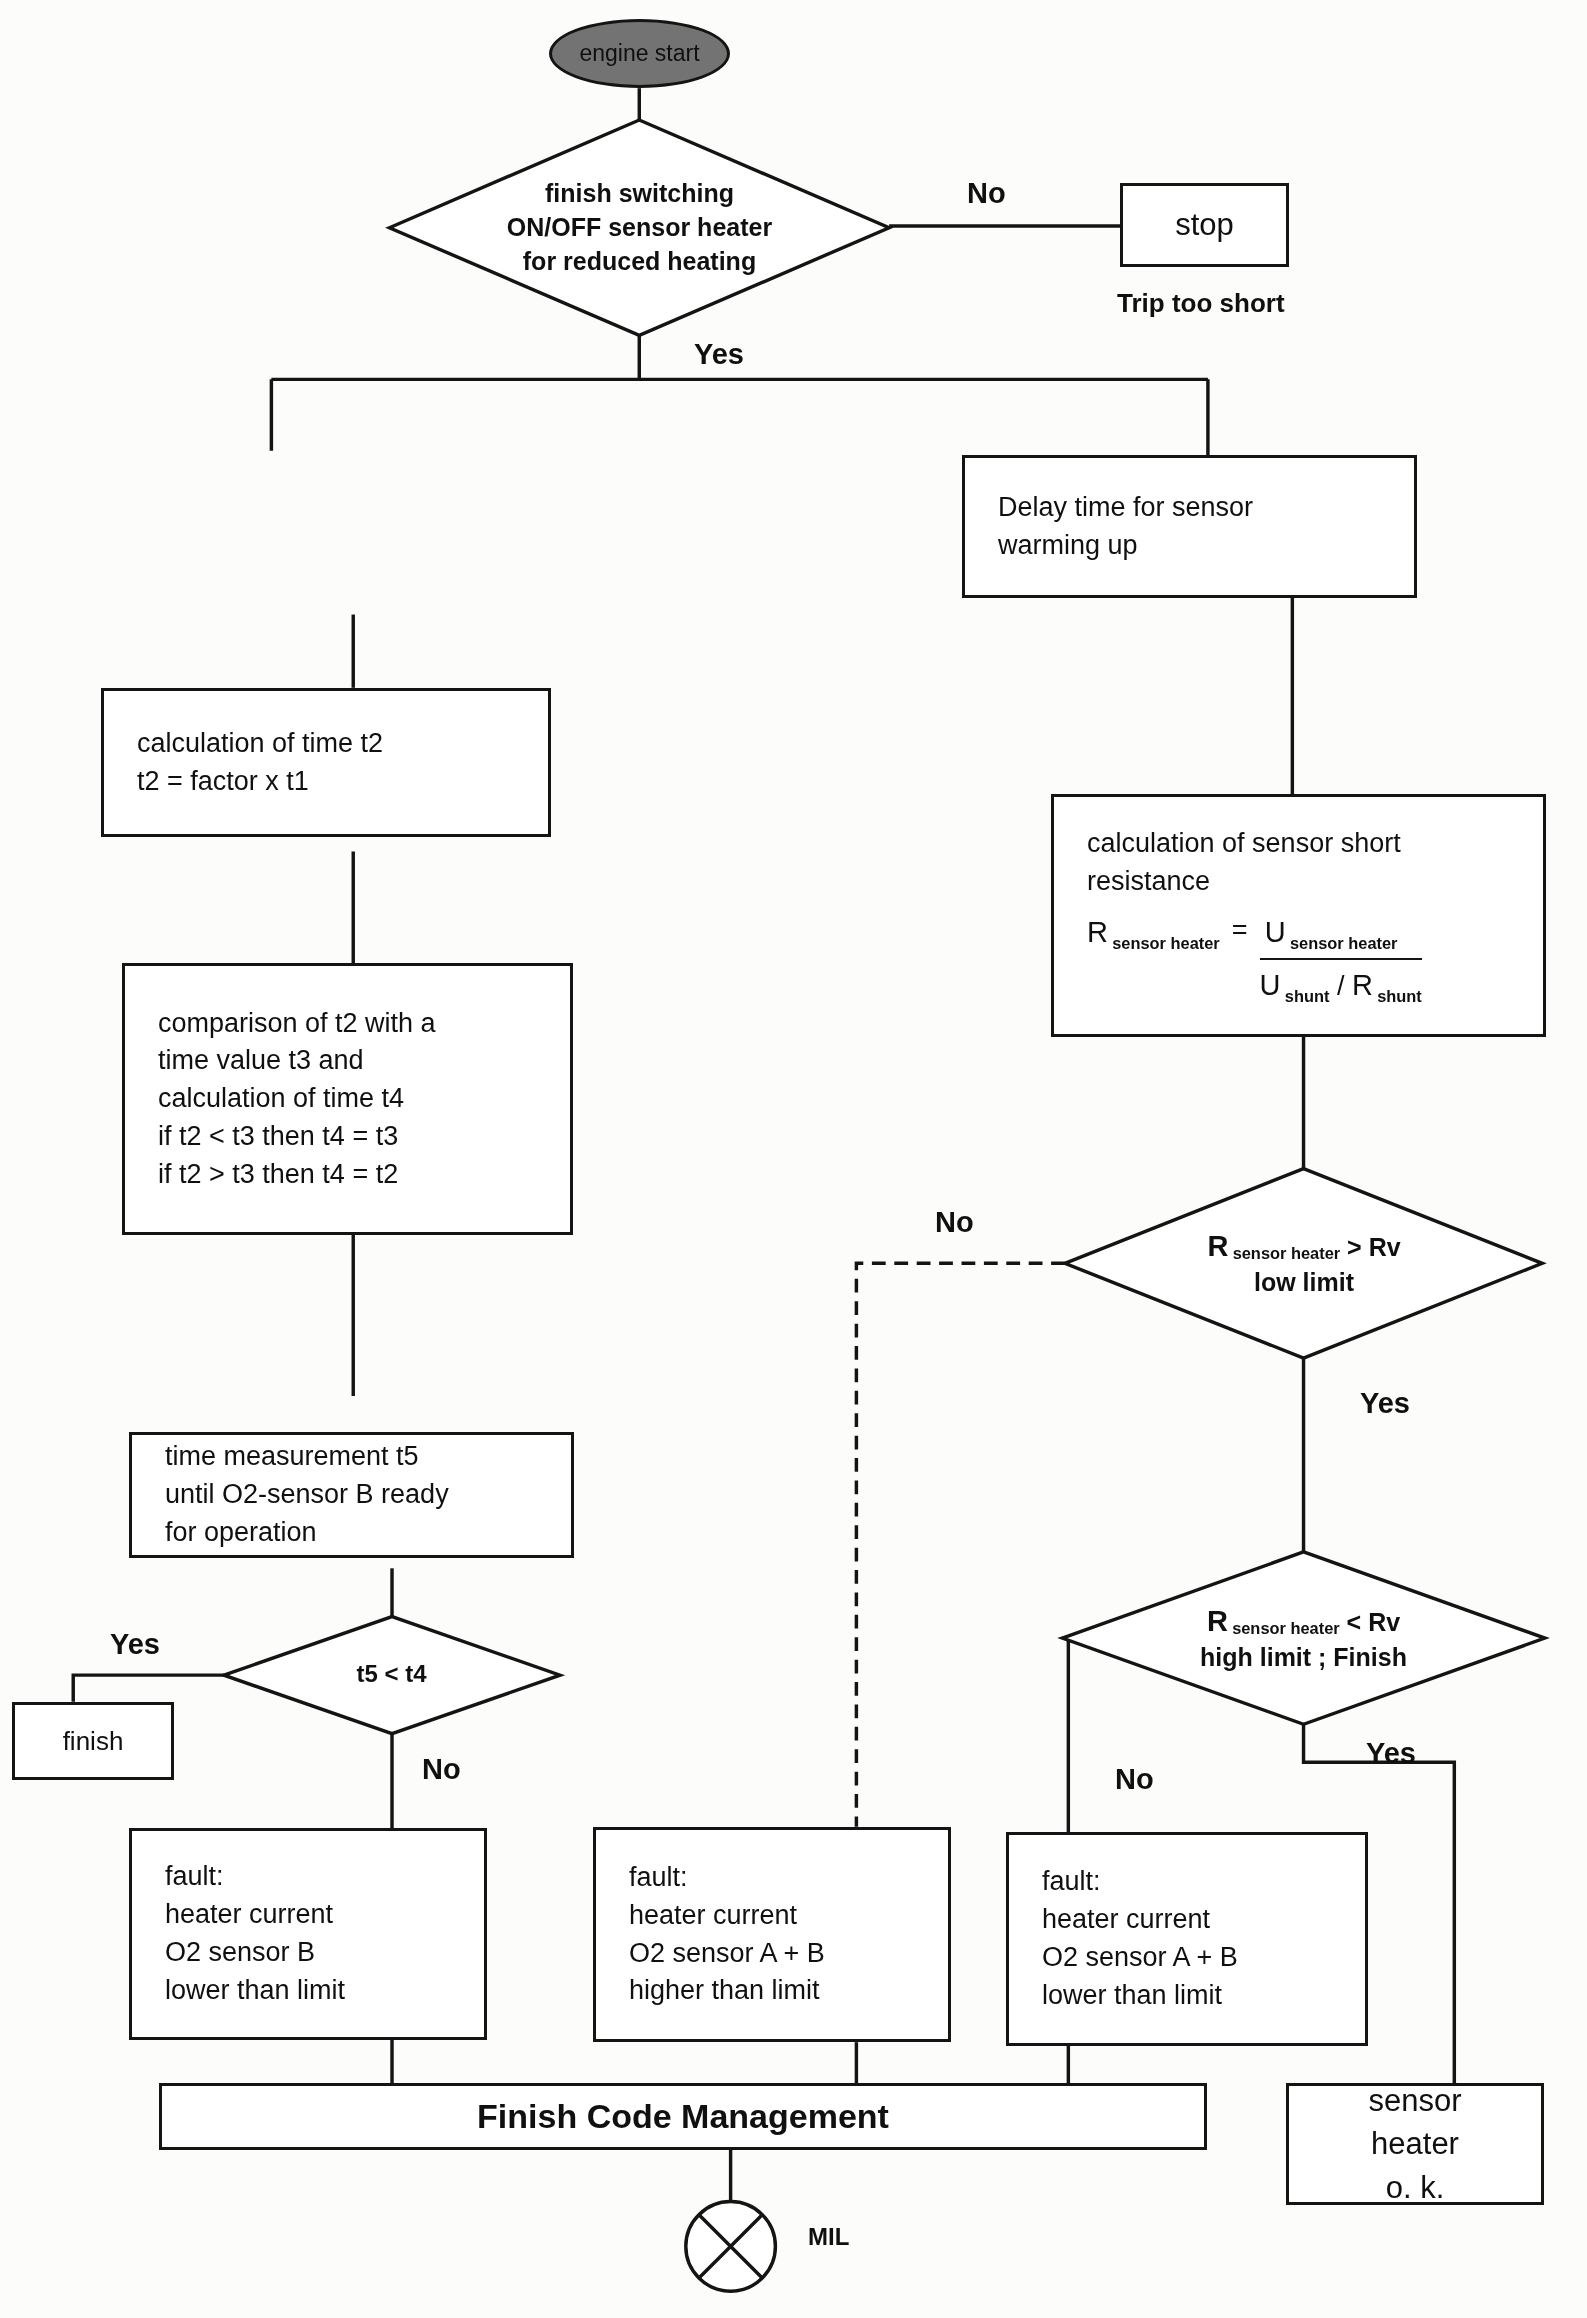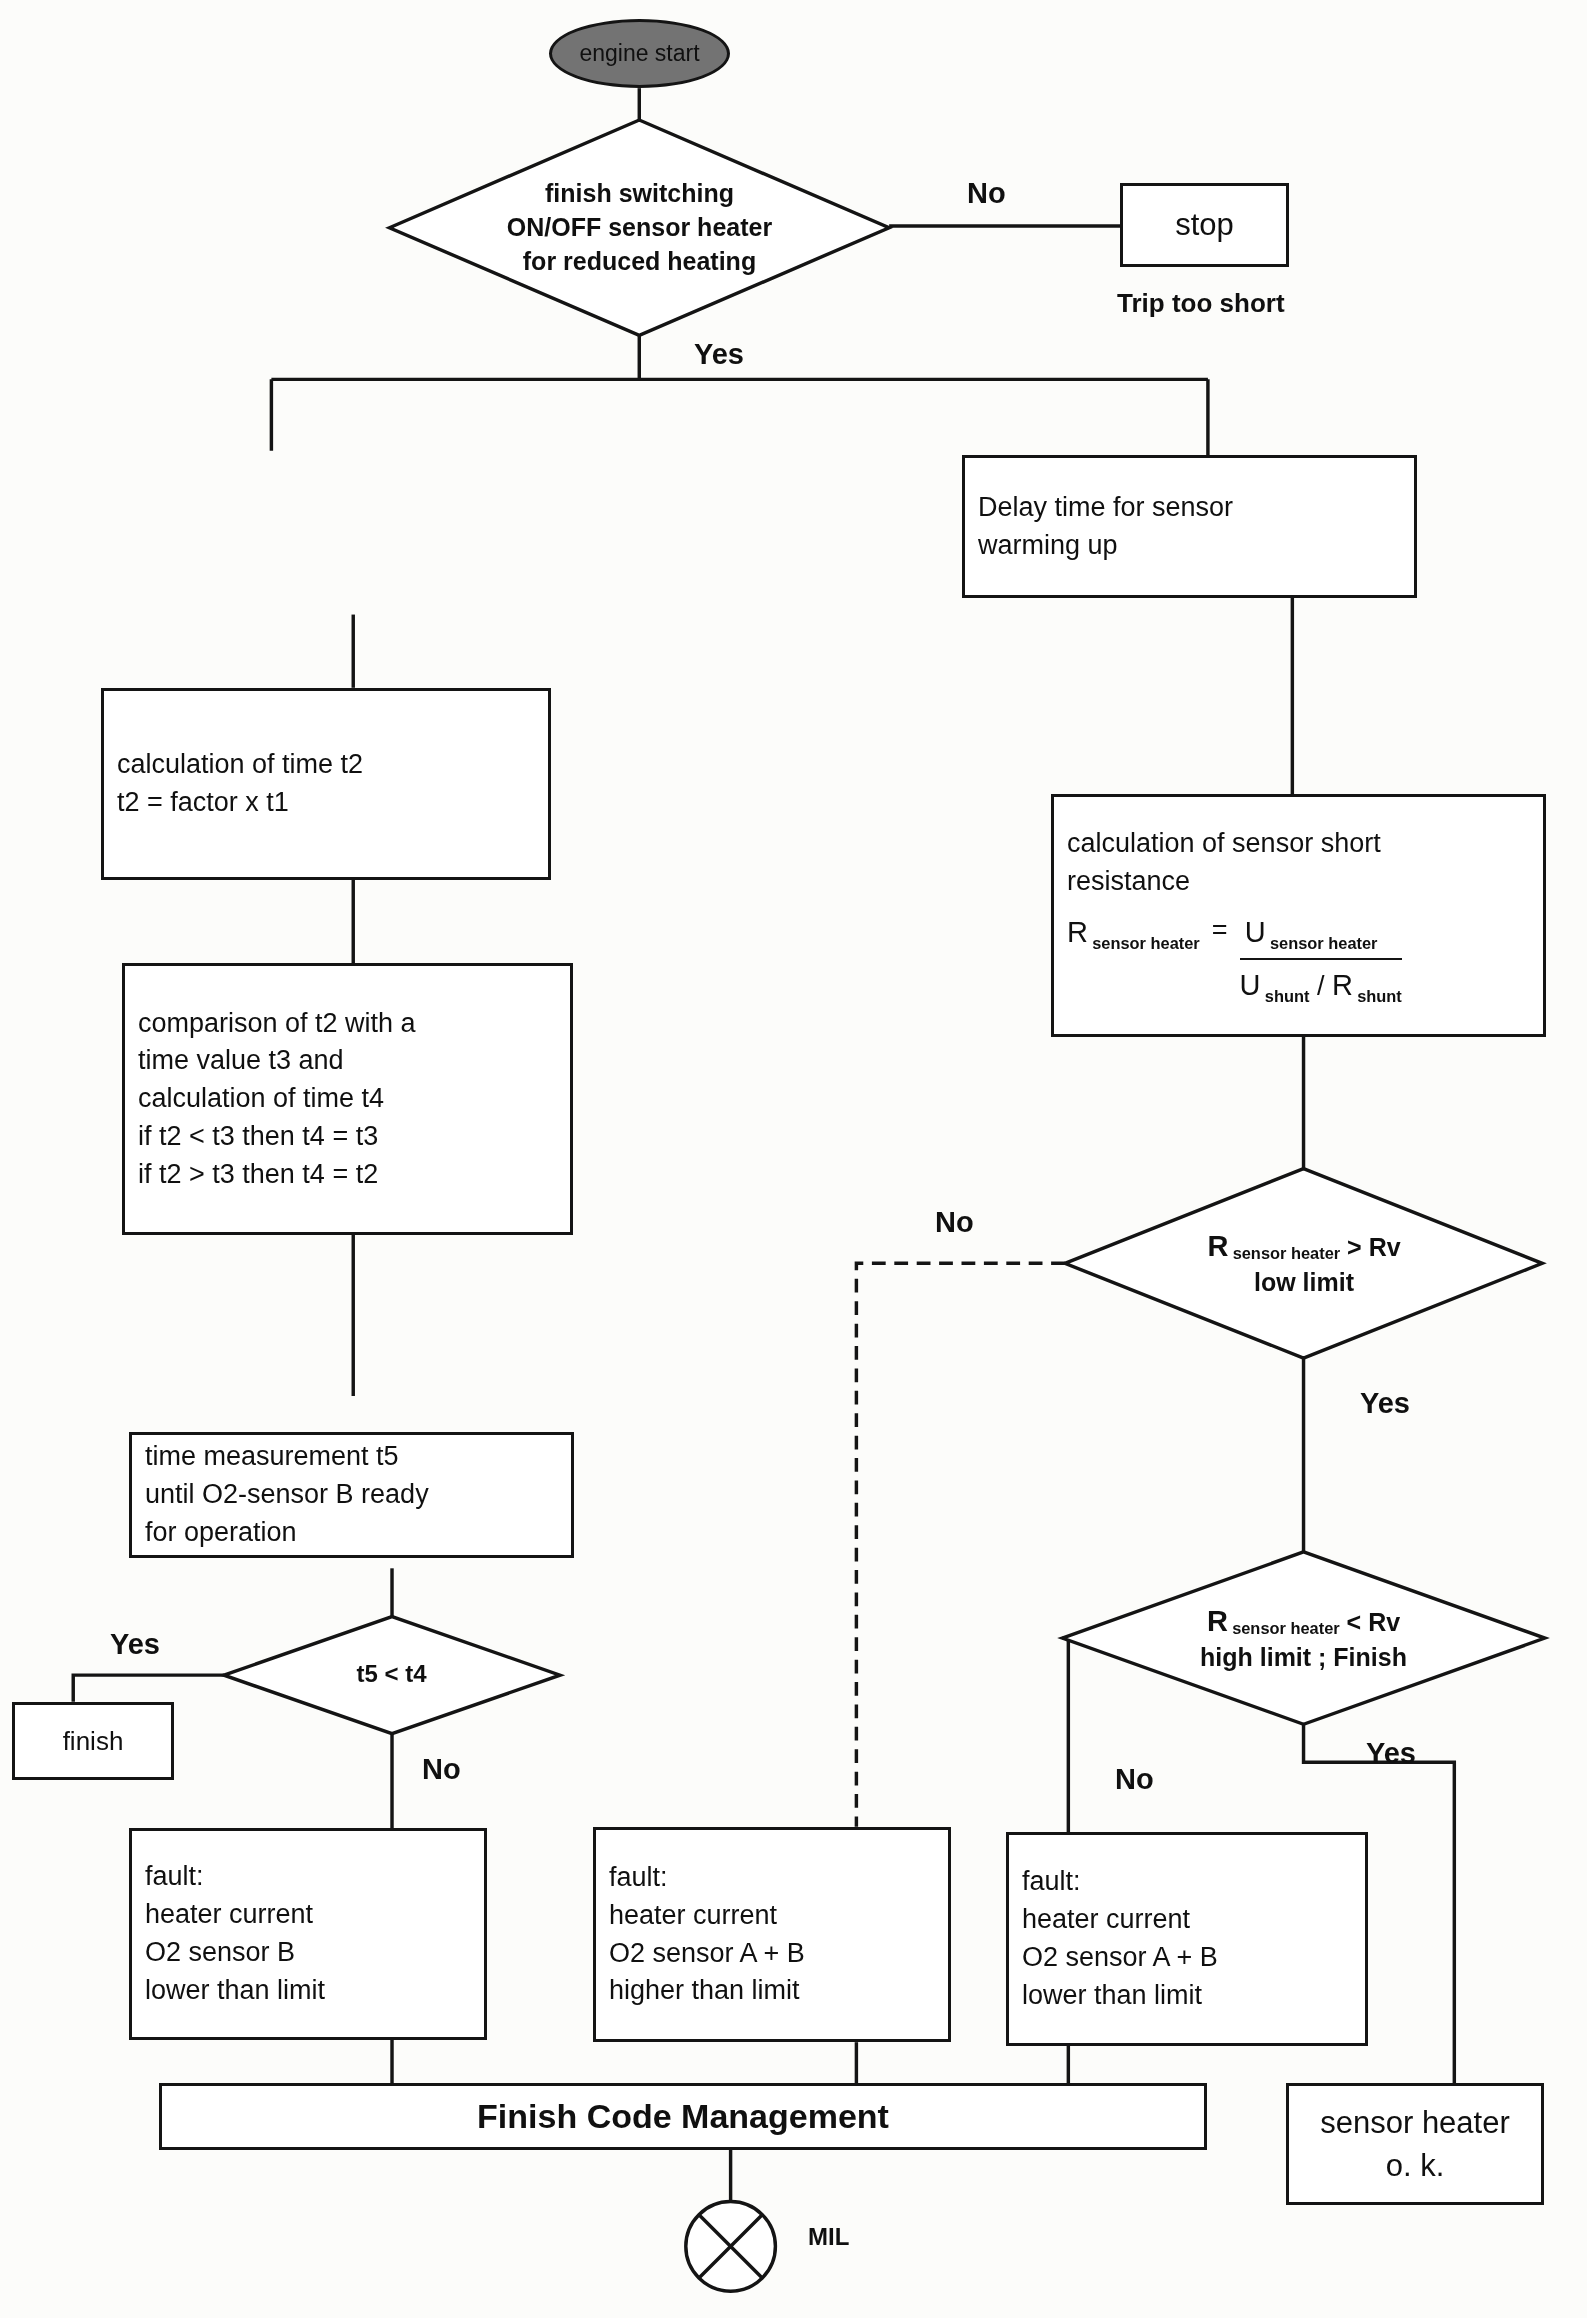--- a/index.html
+++ b/index.html
@@ -11,21 +11,21 @@
   }
   #canvas {
     position:relative; width:1587px; height:2319px;
     background:#fcfcfa; overflow:hidden;
   }
   svg.connectors { position:absolute; left:0; top:0; width:1587px; height:2319px; }
   .node { position:absolute; }
   .rect {
     border:3.4px solid #141414; background:#ffffff;
     display:flex; flex-direction:column; justify-content:center;
-    padding:12px 13px; font-size:27px; line-height:1.40;
+    padding:12px 33px; font-size:27px; line-height:1.40;
   }
   .rect span, .pre { white-space:pre-line; }
   .center { align-items:center; text-align:center; }
   .oval {
     border:3.4px solid #141414; border-radius:50%; background:#737373;
     display:flex; align-items:center; justify-content:center;
     font-size:23px;
   }
   .diamond-text {
     position:absolute; display:flex; flex-direction:column;
@@ -106,21 +106,21 @@
   <div class="plain-label" style="left:1117px; top:288px;">
     <span>Trip too short</span>
   </div>
 
 
   <div class="node rect" style="left:962px; top:455px; width:455px; height:143px;">
     <span>Delay time for sensor
 warming up</span>
   </div>
 
-  <div class="node rect" style="left:101px; top:688px; width:450px; height:192px;">
+  <div class="node rect" style="left:101px; top:688px; width:450px; height:149px;">
     <span>calculation of time t2
 t2 = factor x t1</span>
   </div>
 
   <div class="node rect" style="left:122px; top:963px; width:451px; height:272px;">
     <span>comparison of t2 with a
 time value t3 and
 calculation of time t4
 if t2 &lt; t3 then t4 = t3
 if t2 &gt; t3 then t4 = t2</span>

